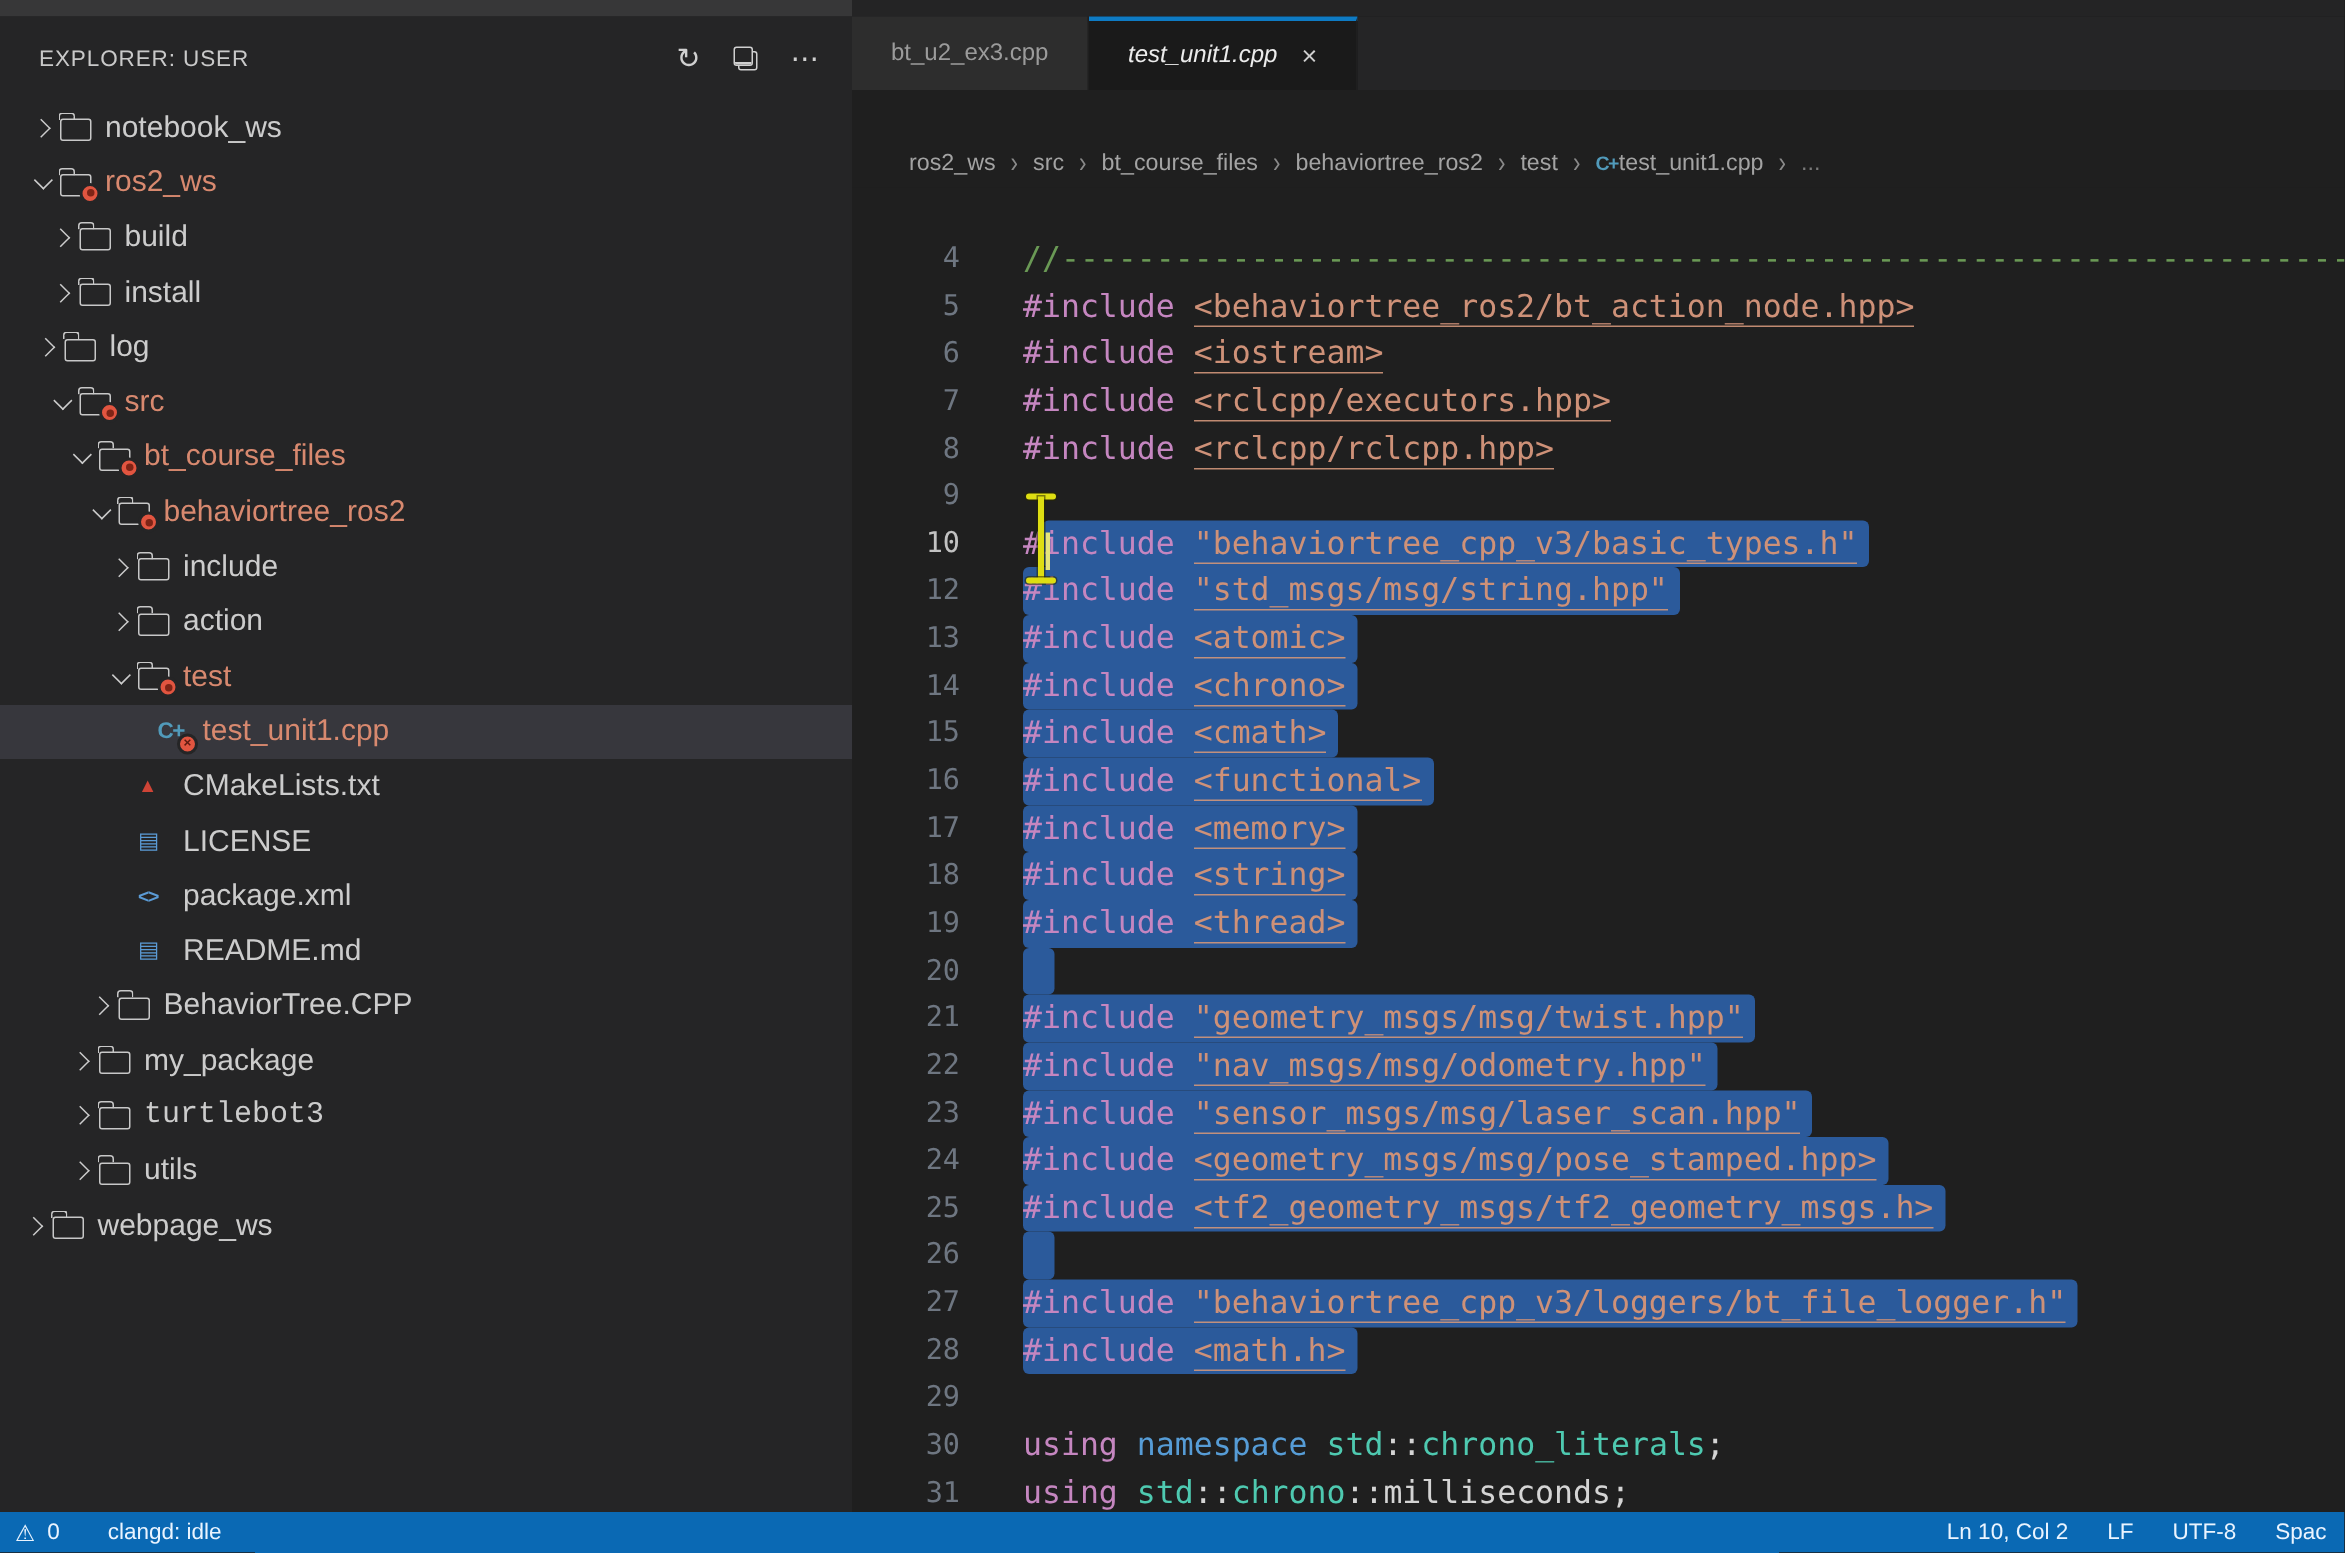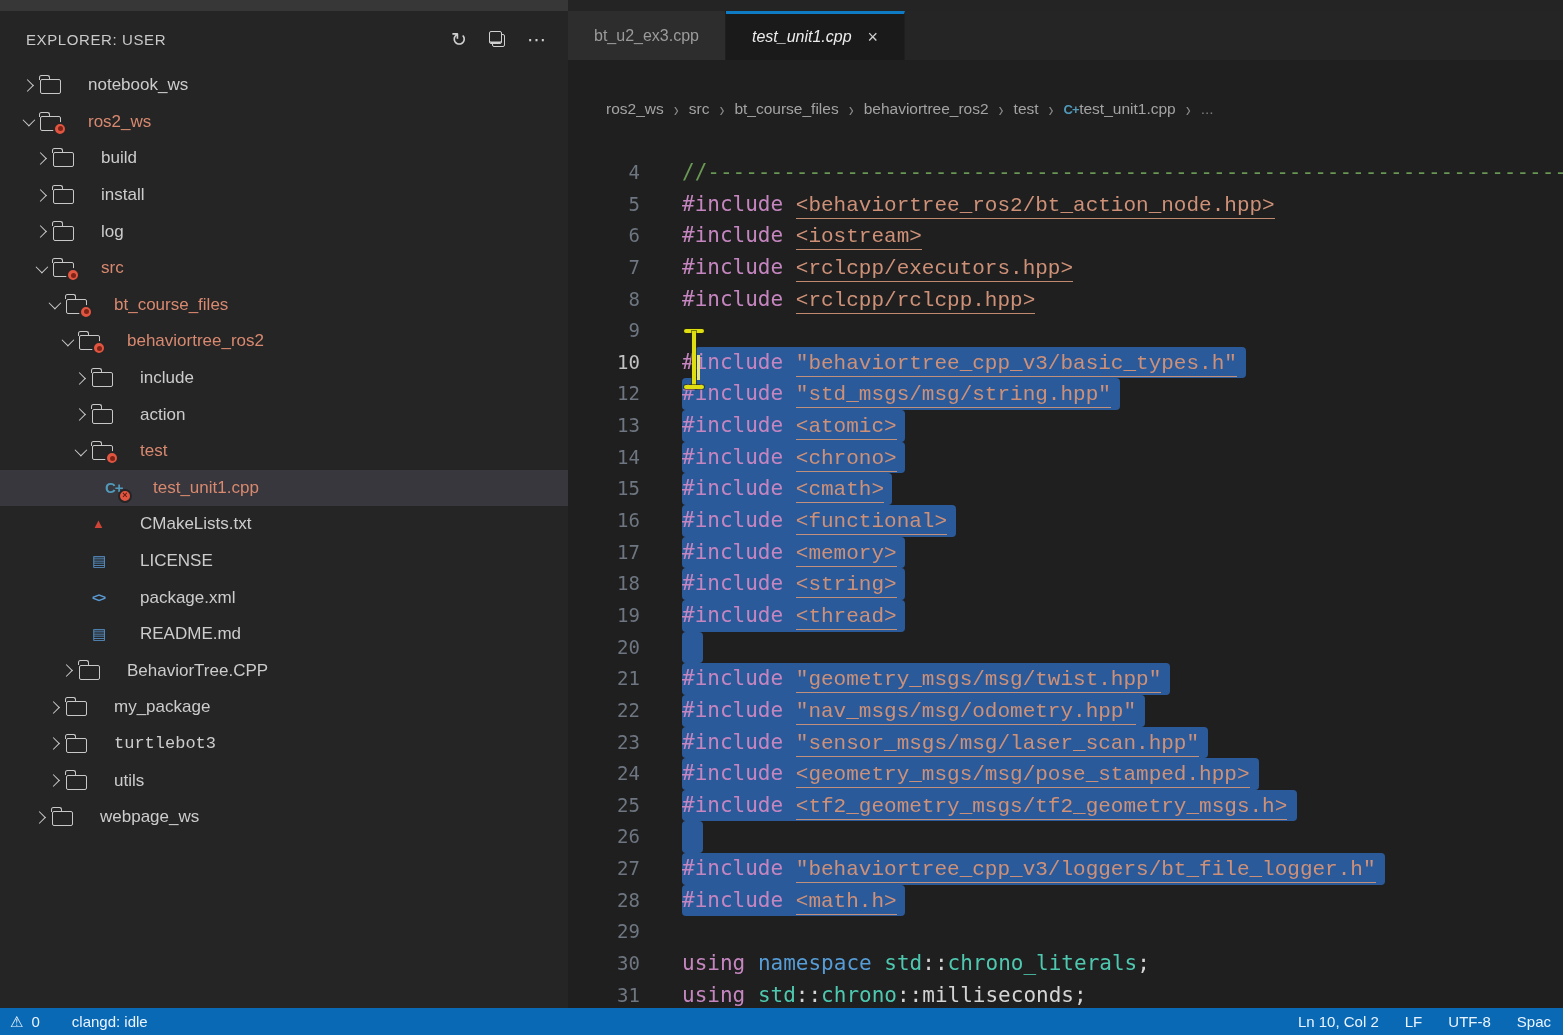--- a/index.html
+++ b/index.html
@@ -37,21 +37,21 @@
                     border:1.7px solid #c8c8c8; border-bottom:none; border-radius:2.5px 2.5px 0 0; }
   .fi { font-size:14px; line-height:16px; font-weight:bold; }
   .fi.cpp   { color:#519aba; font-size:15px; letter-spacing:-1px; }
   .fi.cmake { color:#cf4436; font-size:13px; }
   .fi.book  { color:#5b9bd5; font-size:15px; font-weight:normal; }
   .fi.xml   { color:#5b9bd5; font-size:13px; letter-spacing:-1px; }
   .badge { position:absolute; left:13px; top:9px; width:14px; height:14px; border-radius:50%;
            background:#e25540; border:2px solid #252526; color:#5c1a10; font-size:9px; font-weight:bold;
            display:flex; align-items:center; justify-content:center; line-height:1; z-index:2; }
   .badge.dotmark::after { content:""; width:5px; height:5px; border-radius:50%; background:#7e2416; }
-  .tlabel { font-size:17px; color:#cccccc; margin-left:18px; white-space:nowrap; }
+  .tlabel { font-size:20px; color:#cccccc; margin-left:0; white-space:nowrap; }
   .trow.mod .tlabel { color:#d8896f; }
 
   
   .editor { flex:1; display:flex; flex-direction:column; background:#1f1f1f; min-width:0;gap:32px; }
   .tabbar { height:49px; background:#252526; display:flex; flex-shrink:0; }
   .tab { display:flex; align-items:center; padding:0 26px; font-size:16px; color:#9b9b9b;
          background:#2d2d2d; border-right:1px solid #1f1f1f; cursor:pointer; }
   .tab.active { background:#1a1a1a; color:#ececec; font-style:italic; border-top:3px solid #0e7bc4; padding-top:0; }
   .tab .close { margin-left:16px; font-style:normal; font-size:18px; color:#cfcfcf; }
 
@@ -65,21 +65,21 @@
   .codearea { position:relative; flex:1; overflow:hidden; font-family:"DejaVu Sans Mono", monospace; }
   .crow { display:flex; height:31.65px; position:relative; }
   .gutter { width:72px; flex:0 0 72px; text-align:right; color:#6e7681; font-size:19px;
             line-height:31.65px; user-select:none; }
   .gutter.active { color:#c2c2c2; }
   .codecell { position:relative; padding-left:42px; font-size:21px; line-height:31.65px; white-space:pre; flex:1; min-width:0; }
   .selrect { position:absolute; top:0; bottom:0; background:#2b5a9b; border-radius:4px; z-index:0; }
   .tok { position:relative; z-index:1; }
   .tok.cmt { color:#6a9955; }
   .tok.pre { color:#c586c0; }
-  .tok.inc { color:#ce9178; border-bottom:1.6px solid rgba(210,150,122,.9); padding-bottom:1px;font-family:Liberation Mono, monospace; }
+  .tok.inc { color:#ce9178; border-bottom:1.6px solid rgba(210,150,122,.9); padding-bottom:1px; }
   .tok.kw  { color:#c586c0; }
   .tok.kw2 { color:#569cd6; }
   .tok.ty  { color:#4ec9b0; }
   .tok.pn  { color:#d4d4d4; }
   .tok.pl  { color:#d4d4d4; }
 
   .hscroll { position:absolute; left:106px; top:886px; width:714px; height:31.6px;
              background:rgba(128,128,128,.3); z-index:3; }
 
   .ibeam { position:absolute; left:114px; top:172px; width:24px; height:60px; z-index:5; pointer-events:none; }
@@ -148,21 +148,21 @@
           </div>
           <div class="trow" style="padding-left: 27px;">
             <span class="chevbox">
               <span class="chev right"></span>
             </span>
             <span class="iconbox">
               <span class="folder"></span>
             </span>
             <span class="tlabel">install</span>
           </div>
-          <div class="trow" style="padding-left: 27px;">
+          <div class="trow" style="padding-left: 17px;">
             <span class="chevbox">
               <span class="chev right"></span>
             </span>
             <span class="iconbox">
               <span class="folder"></span>
             </span>
             <span class="tlabel">log</span>
           </div>
           <div class="trow mod" style="padding-left: 27px;">
             <span class="chevbox">
@@ -287,21 +287,21 @@
           </div>
           <div class="trow" style="padding-left: 40px;">
             <span class="chevbox">
               <span class="chev right"></span>
             </span>
             <span class="iconbox">
               <span class="folder"></span>
             </span>
             <span class="tlabel">utils</span>
           </div>
-          <div class="trow" style="padding-left: 26px;">
+          <div class="trow" style="padding-left: 9px;">
             <span class="chevbox">
               <span class="chev right"></span>
             </span>
             <span class="iconbox">
               <span class="folder"></span>
             </span>
             <span class="tlabel">webpage_ws</span>
           </div>
         </div>
     </div>

